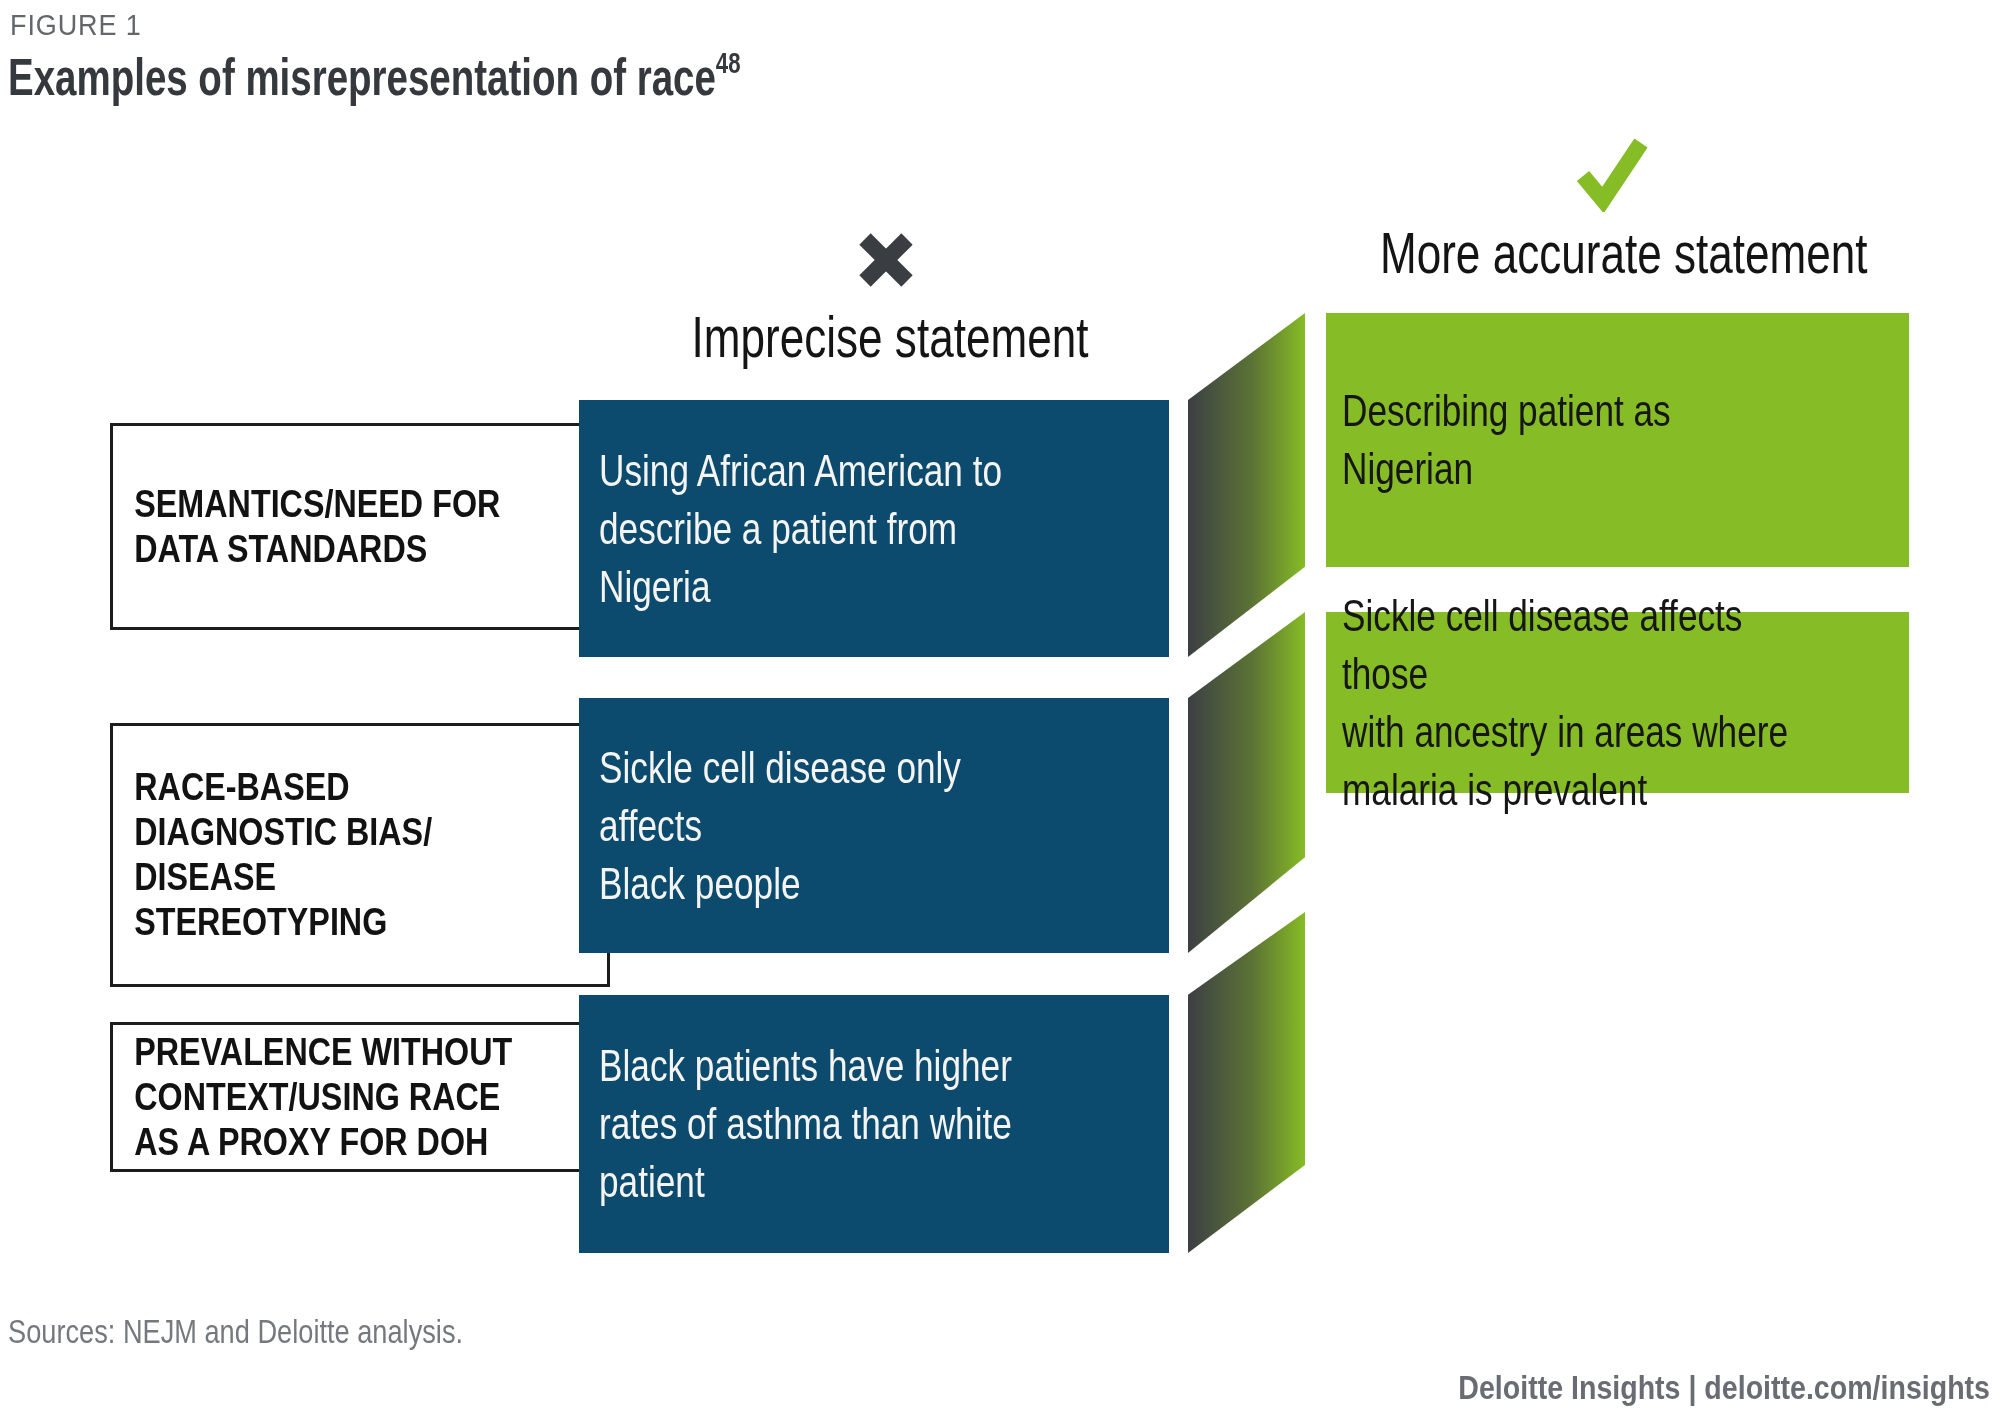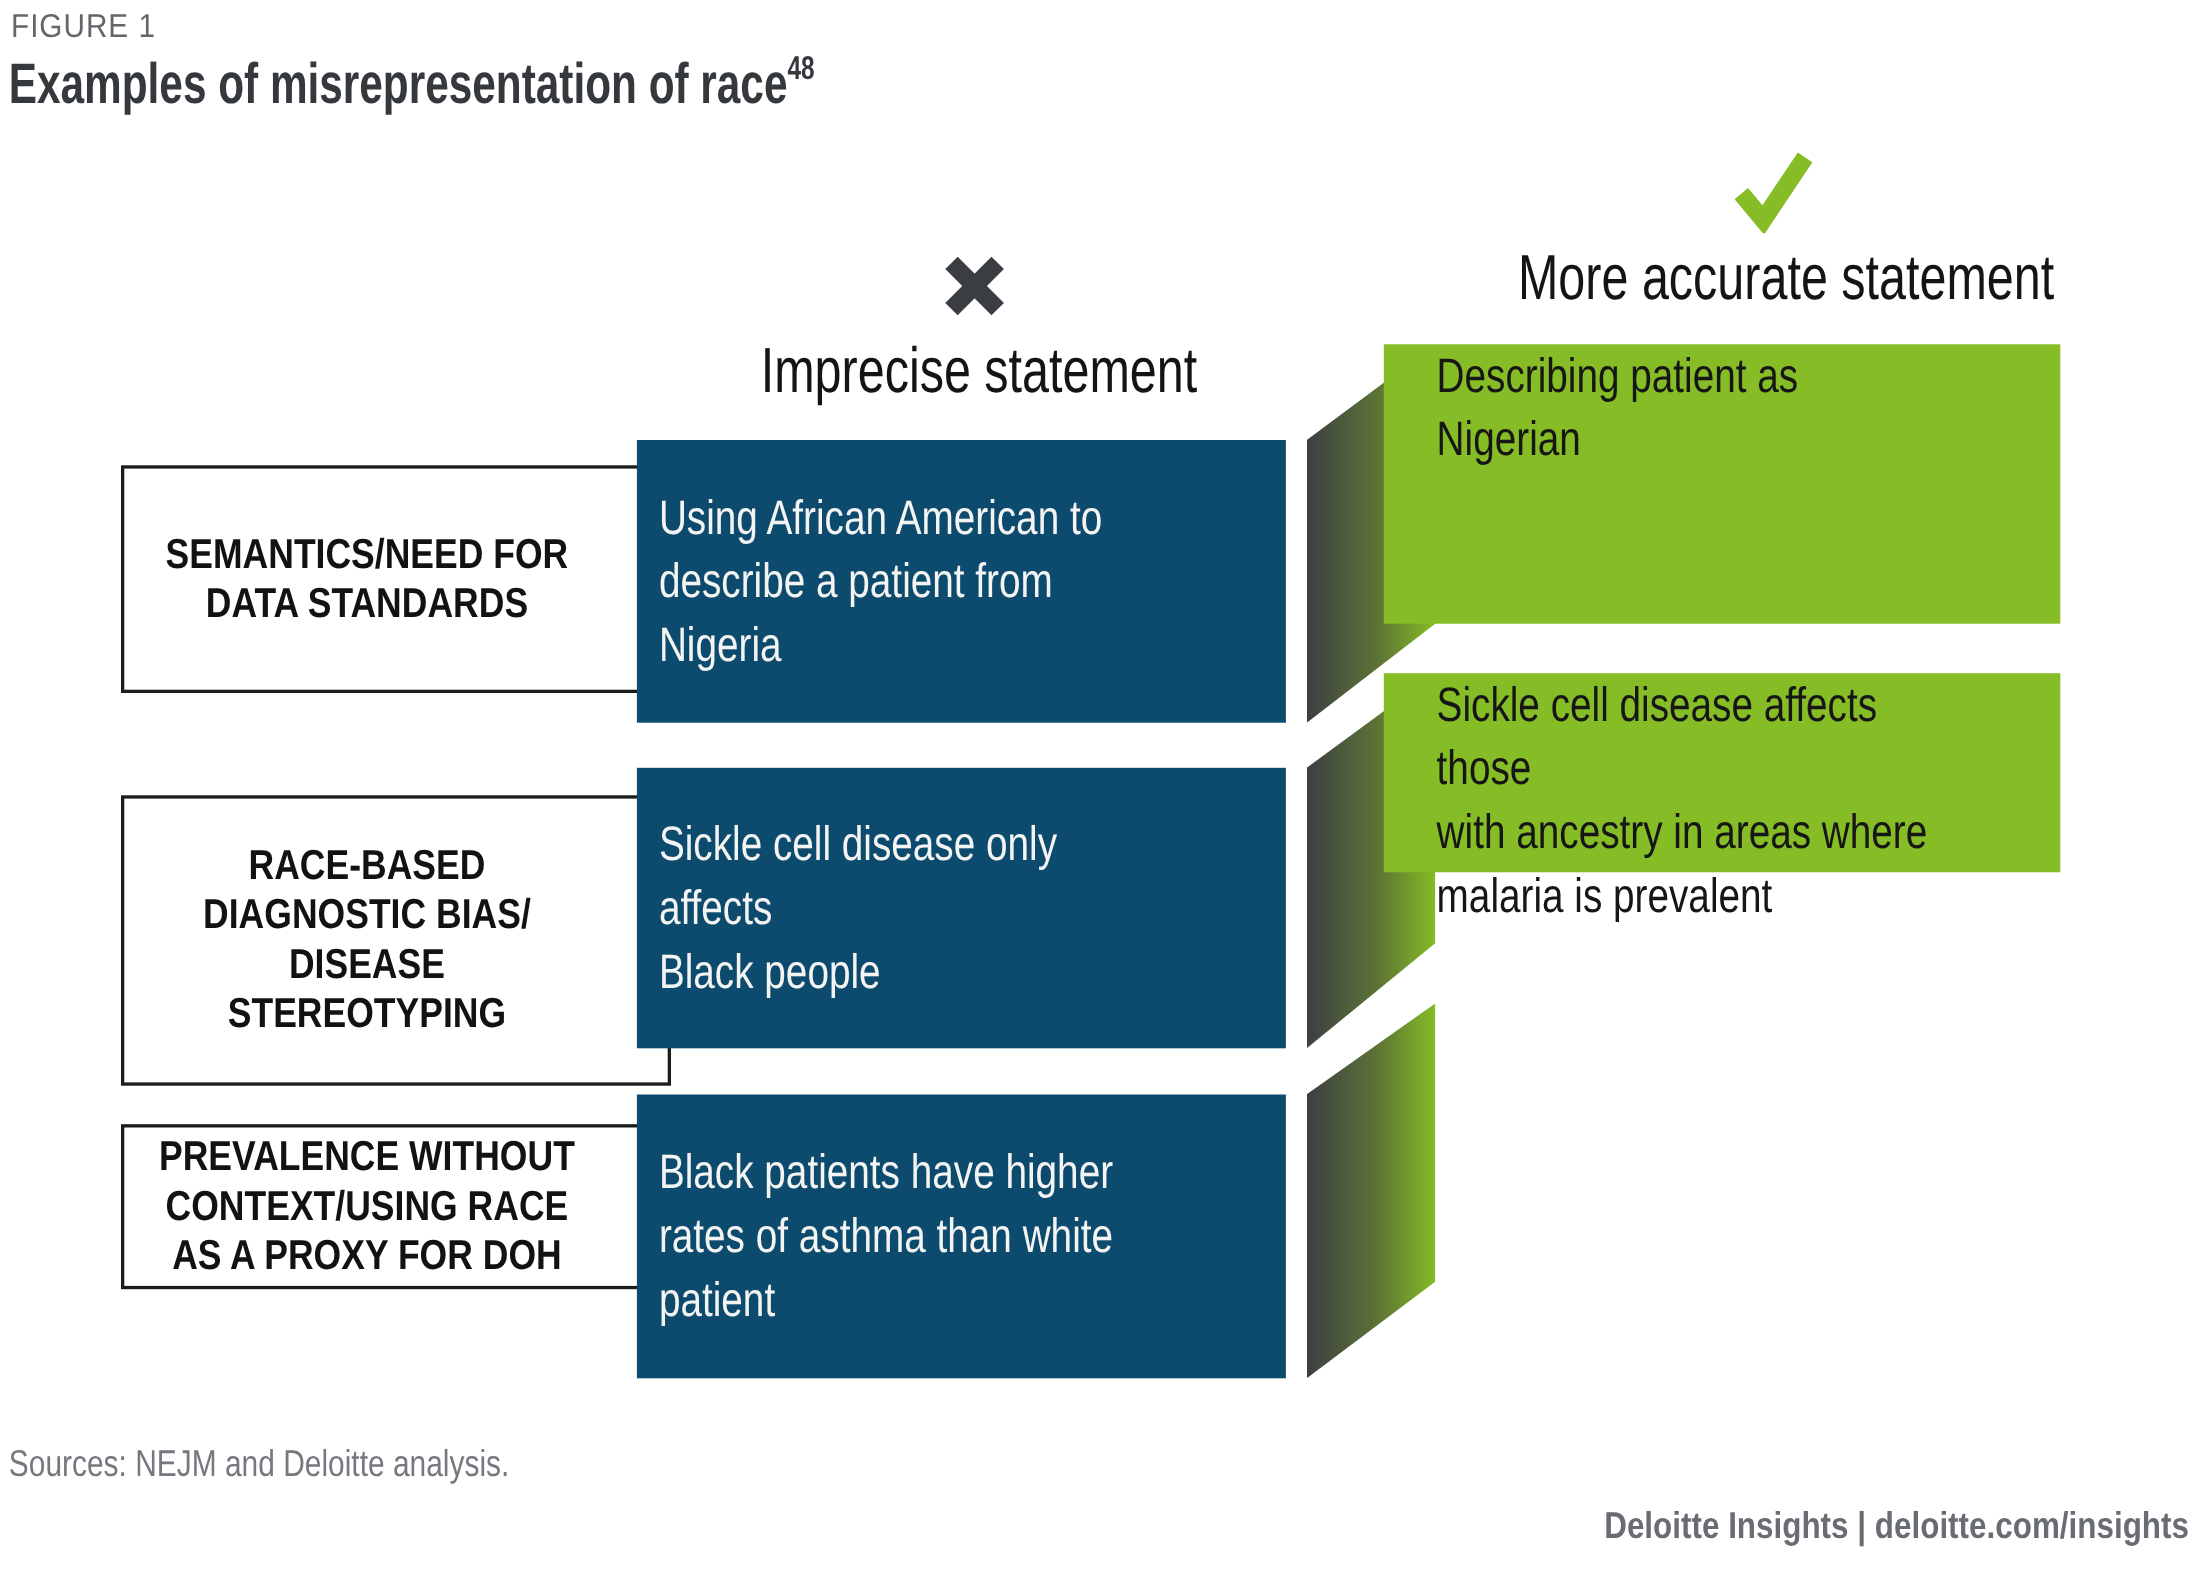--- a/index.html
+++ b/index.html
@@ -26,35 +26,35 @@
   }
   .col-header.imprecise{left:595px;top:303px;width:590px;}
   .col-header.accurate{left:1310px;top:219px;width:583px;}
 
   .x-icon{left:854px;top:228px;}
   .check-icon{left:1576px;top:136px;}
 
   
   .cat-box{
     left:110px;width:500px;background:#ffffff;border:3px solid #1c1c1c;box-sizing:border-box;
-    display:flex;align-items:center;z-index:1;text-align:center;
+    display:flex;align-items:center;z-index:1;
   }
   .cat-text{
     padding-left:25px;font-size:38px;font-weight:700;color:#121212;line-height:45px;
     white-space:pre-line;transform:scaleX(.85);transform-origin:left center;width:560px;
   }
   .dark-box{
     left:579px;width:590px;background:#0c4a6e;display:flex;align-items:center;z-index:2;
   }
   .dark-text{
     padding-left:25px;font-size:44px;line-height:58px;font-weight:300;color:#f4f4f2;
     white-space:pre-line;transform:scaleX(.8);transform-origin:left center;width:720px;
   }
   .green-box{
-    left:1258px;width:583px;background:#86bc25;display:flex;align-items:flex-start;z-index:2;padding-left:32px;
+    left:1326px;width:583px;background:#86bc25;display:flex;align-items:center;z-index:2;
   }
   .green-text{
     padding-left:20px;font-size:44px;line-height:58px;font-weight:400;color:#161616;
     white-space:pre-line;transform:scaleX(.8);transform-origin:left center;width:730px;
   }
   .connector{
     left:1188px;width:117px;background:linear-gradient(to right,#3c3f44 0%,#5c7335 55%,#86bc25 100%);
     z-index:1;
   }
   .connector.c1{top:313px;height:344px;clip-path:polygon(0 25.3%,100% 0%,100% 73.8%,0 100%);}

